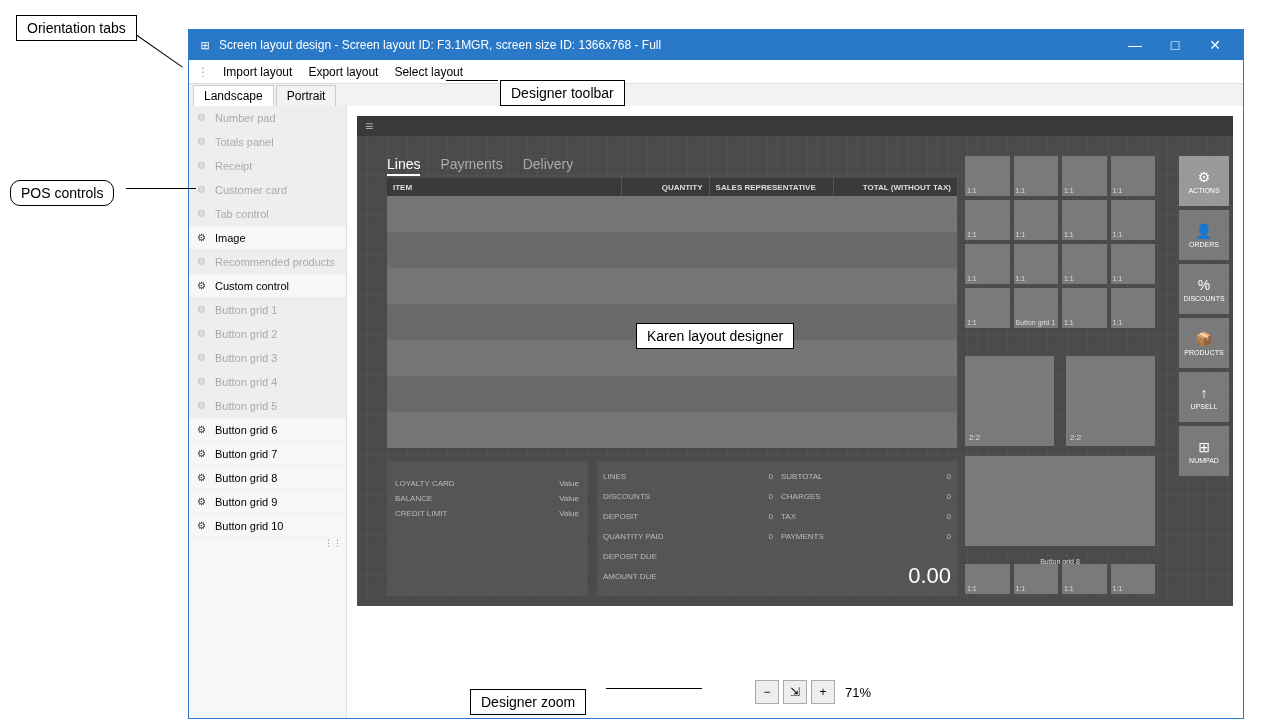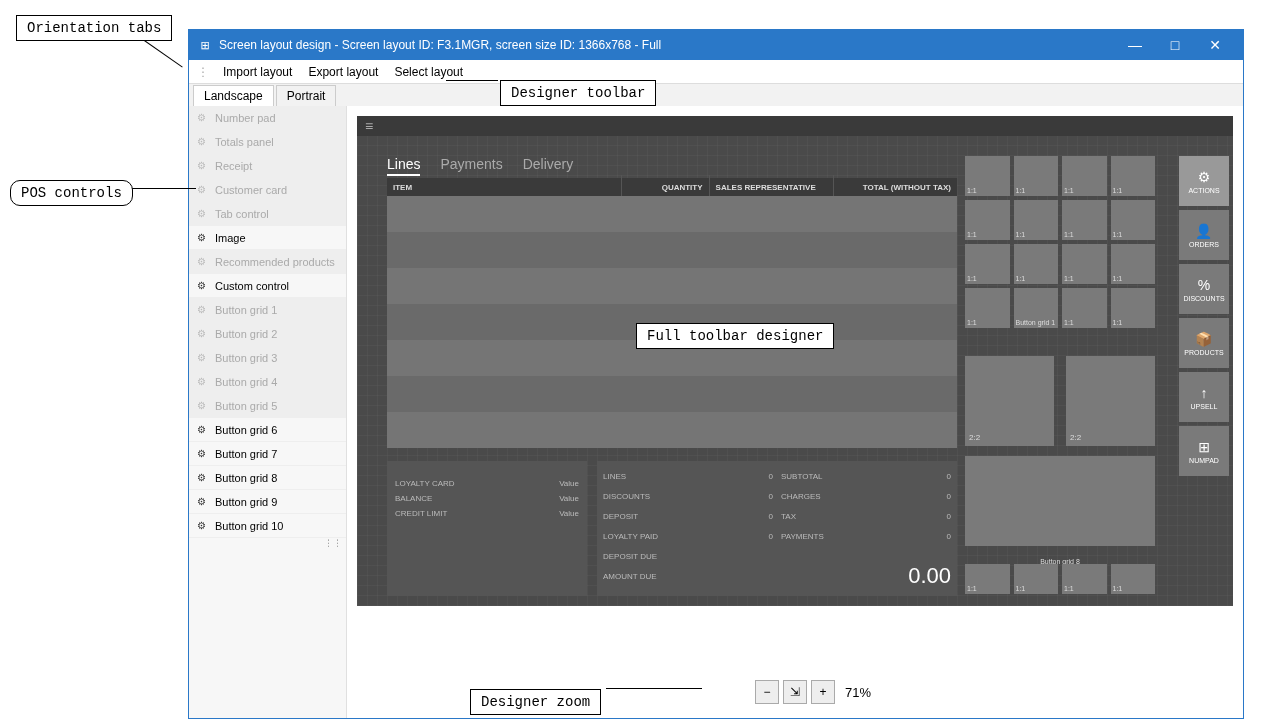--- a/index.html
+++ b/index.html
@@ -1,19 +1,19 @@
 <!DOCTYPE html>
 <html><head>
 <meta charset="utf-8">
 <style>
   * { box-sizing: border-box; margin: 0; padding: 0; }
   body { font-family: "Segoe UI", Tahoma, sans-serif; font-size: 12px; background: #fff; width: 1266px; height: 727px; position: relative; overflow: hidden; }
   
   
-  .callout { position: absolute; border: 1px solid #000; background: #fff; padding: 4px 10px; font-size: 14px; z-index: 100; font-family: Liberation Mono, monospace; }
+  .callout { position: absolute; border: 1px solid #000; background: #fff; padding: 4px 10px; font-size: 14px; z-index: 100; }
   .callout-line { position: absolute; border-top: 1px solid #000; z-index: 99; }
   
   
   .window { position: absolute; left: 188px; top: 29px; width: 1056px; height: 690px; border: 1px solid #2a78c8; background: #fff; }
   .titlebar { height: 30px; background: #2a78c8; color: #fff; display: flex; align-items: center; padding: 0 8px; font-size: 12px; }
   .titlebar .icon { width: 16px; height: 16px; margin-right: 6px; display: flex; align-items: center; justify-content: center; font-size: 11px; }
   .titlebar .title { flex: 1; }
   .titlebar .win-btn { width: 40px; height: 30px; display: flex; align-items: center; justify-content: center; color: #fff; font-size: 14px; cursor: pointer; }
   
   
@@ -109,21 +109,21 @@
 
 <div class="callout" style="left:16px; top:15px;">Orientation tabs</div>
 <div class="callout-line" style="left:130px; top:30px; width:64px; transform: rotate(35deg); transform-origin: left;"></div>
 
 <div class="callout" style="left:10px; top:180px;border-radius:10px;">POS controls</div>
 <div class="callout-line" style="left:126px; top:188px; width:70px;"></div>
 
 <div class="callout" style="left:500px; top:80px;">Designer toolbar</div>
 <div class="callout-line" style="left:446px; top:80px; width:52px;"></div>
 
-<div class="callout" style="left:636px; top:323px;">Full toolbar designer</div>
+<div class="callout" style="left:636px; top:323px;">Karen layout designer</div>
 
 <div class="callout" style="left:470px; top:676px;margin-top:13px;">Designer zoom</div>
 <div class="callout-line" style="left:606px; top:688px; width:96px;"></div>
 
 <div class="window">
   <div class="titlebar">
     <span class="icon">⊞</span>
     <span class="title">Screen layout design - Screen layout ID: F3.1MGR, screen size ID: 1366x768 - Full</span>
     <div class="win-btn">—</div>
     <div class="win-btn">□</div>
@@ -368,21 +368,21 @@
           <span class="tot-lbl">SUBTOTAL</span>
             <span class="tot-val">0</span>
           <span class="tot-lbl">DISCOUNTS</span>
             <span class="tot-val">0</span>
           <span class="tot-lbl">CHARGES</span>
             <span class="tot-val">0</span>
           <span class="tot-lbl">DEPOSIT</span>
             <span class="tot-val">0</span>
           <span class="tot-lbl">TAX</span>
             <span class="tot-val">0</span>
-          <span class="tot-lbl">LOYALTY PAID</span>
+          <span class="tot-lbl">QUANTITY PAID</span>
             <span class="tot-val">0</span>
           <span class="tot-lbl">PAYMENTS</span>
             <span class="tot-val">0</span>
           <span class="tot-lbl">DEPOSIT DUE</span>
             <span class="tot-val"></span>
           <span></span>
             <span></span>
           <span class="tot-lbl amount-due">AMOUNT DUE</span>
             <span></span>
           <span class="amount-val">0.00</span>

